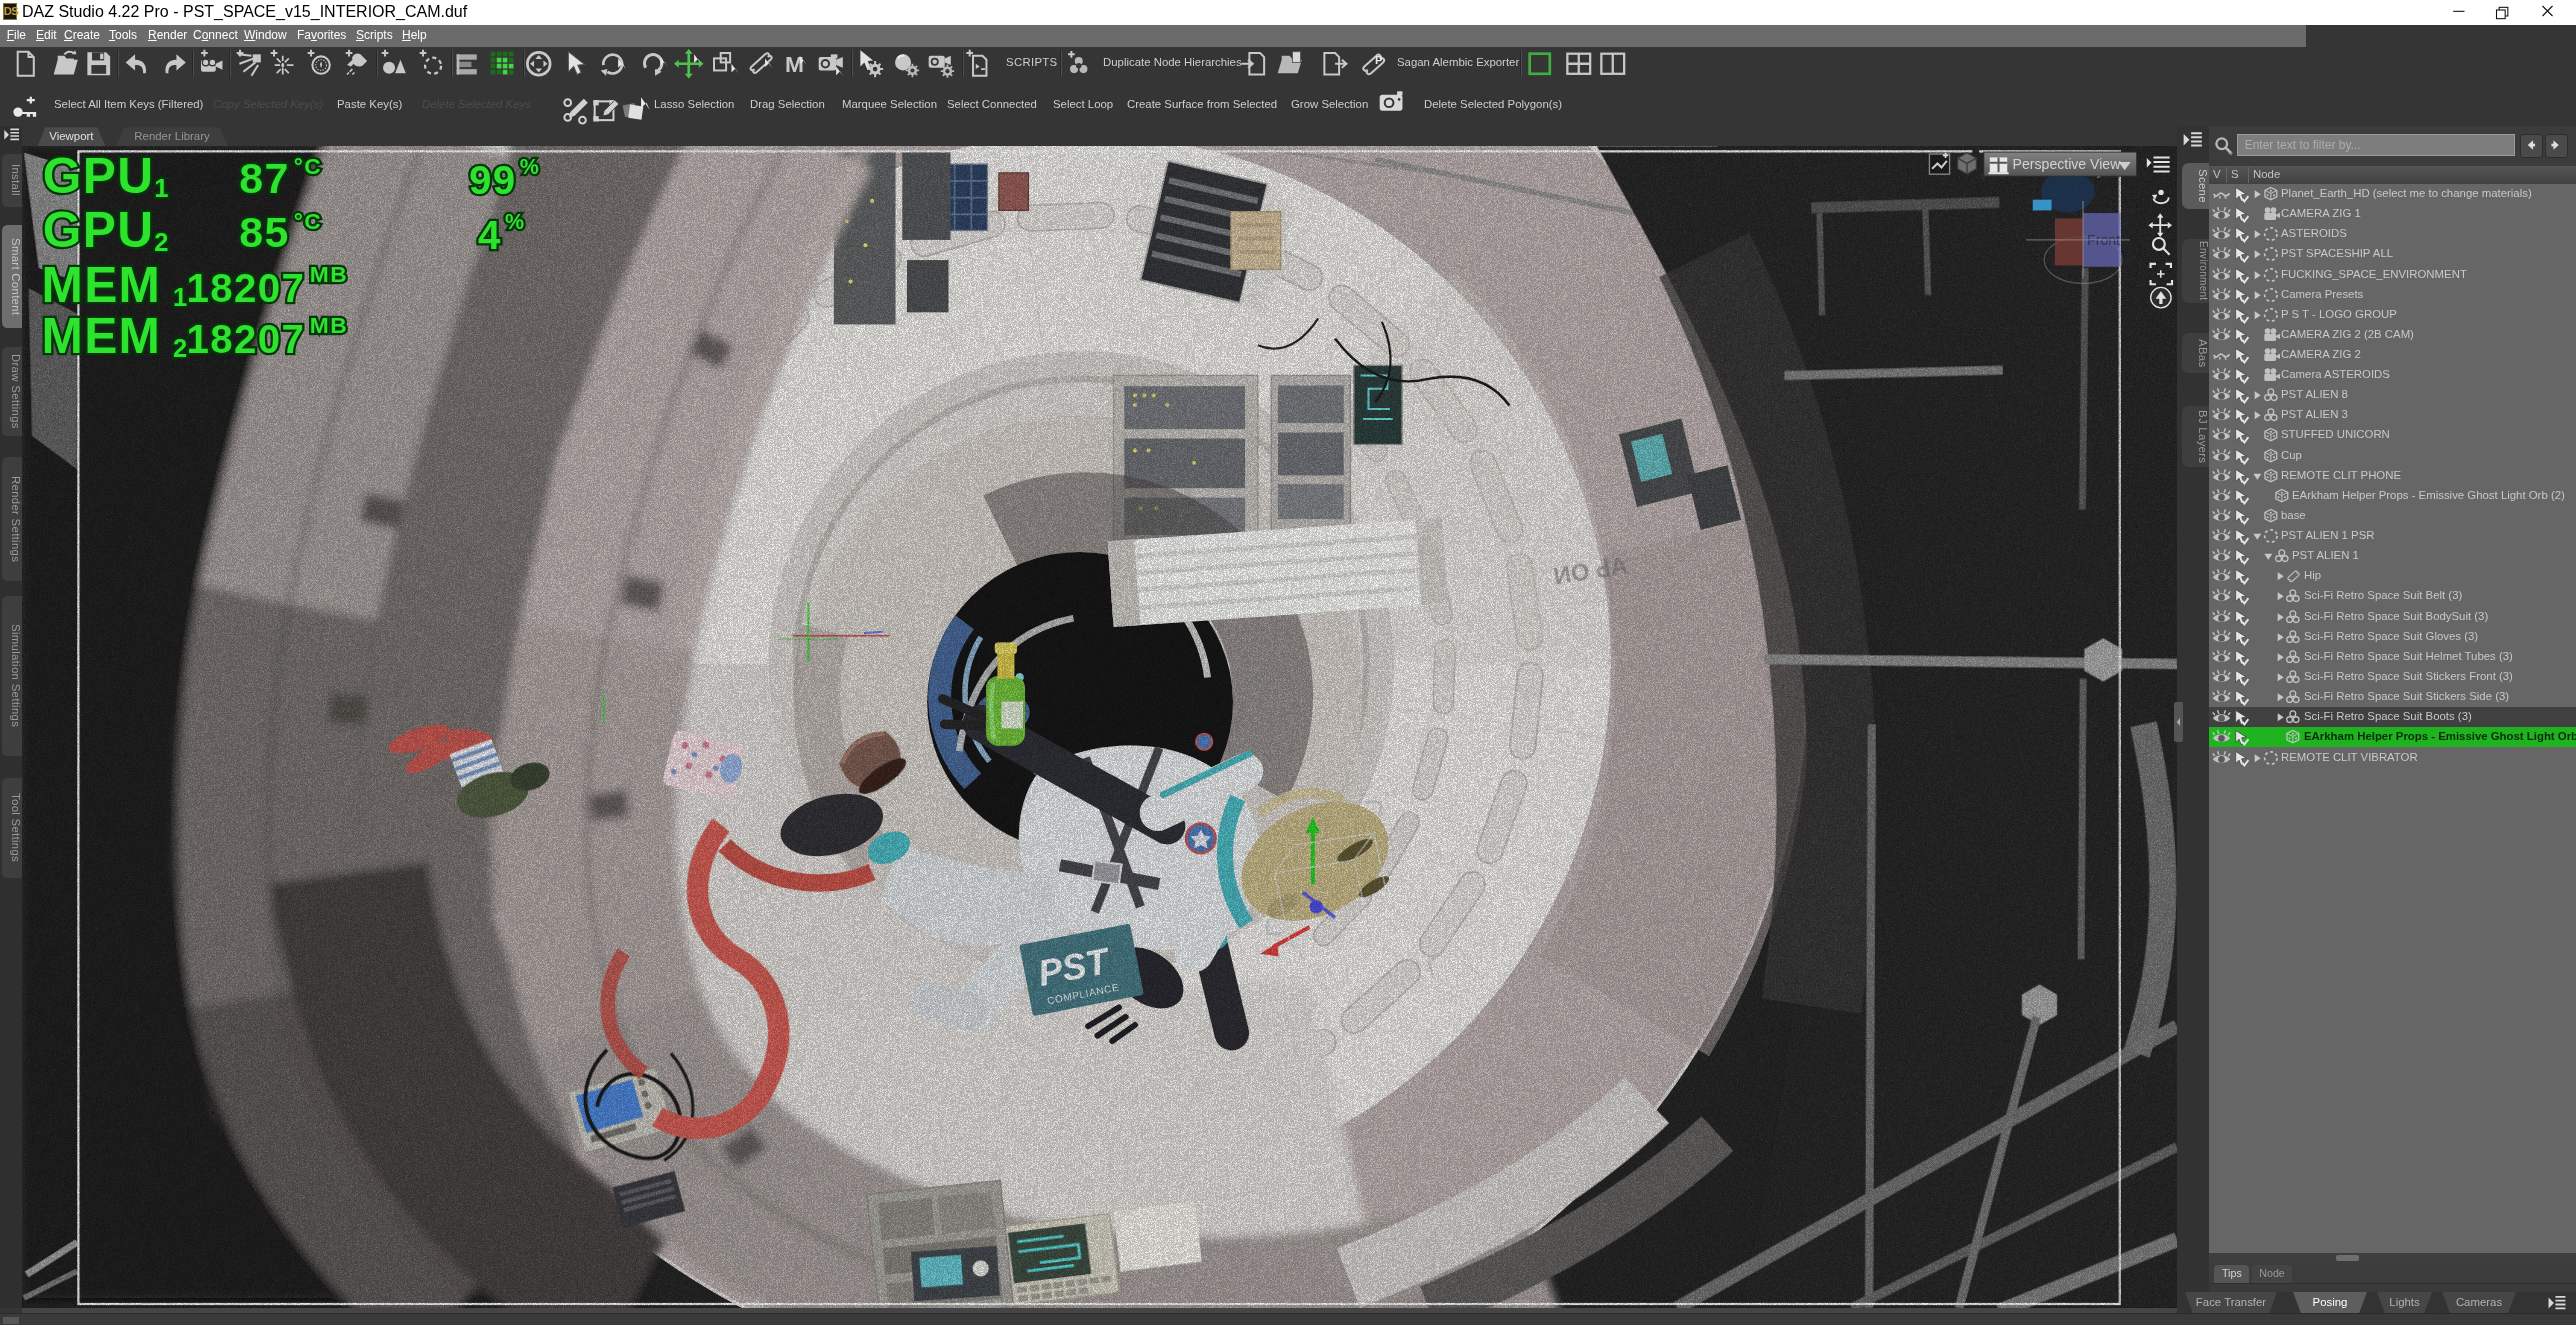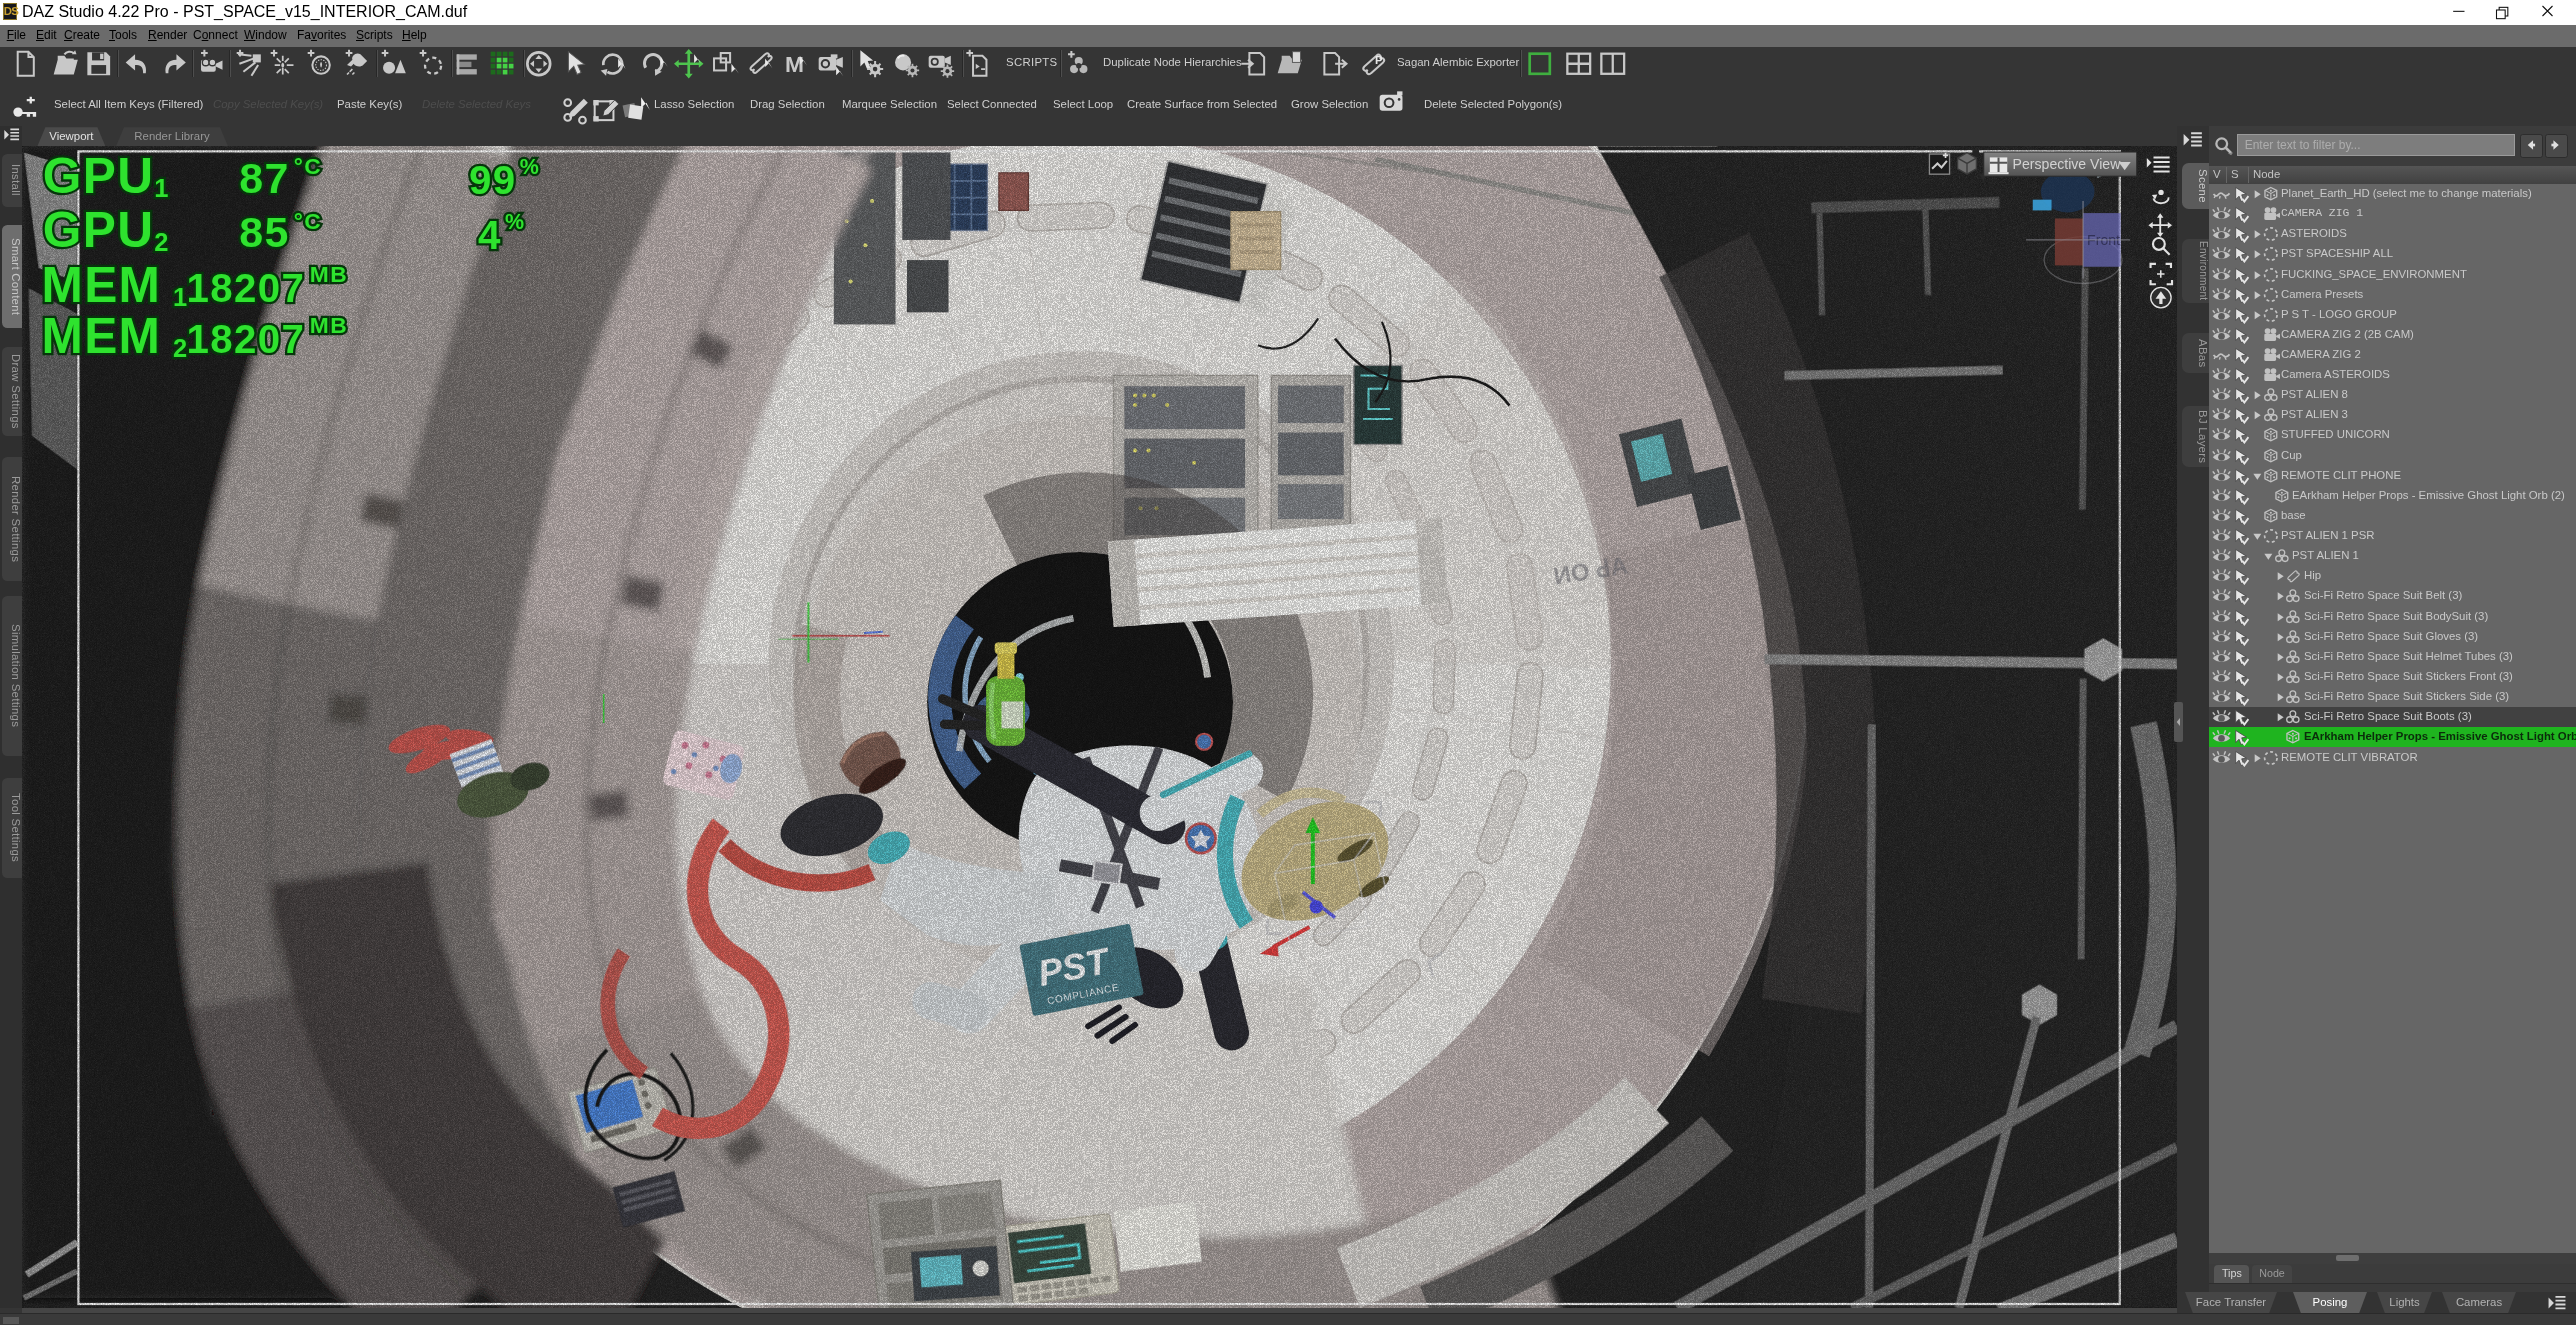--- a/index.html
+++ b/index.html
@@ -1,19 +1,19 @@
 <!DOCTYPE html>
 <html style="font-size:10.7px"><head><meta charset="utf-8">
 <style>
 html,body{margin:0;padding:0;width:2576px;height:1326px;overflow:hidden;background:#353535;font-family:"Liberation Sans",sans-serif;}
 .abs{position:absolute;}
 #titlebar{left:0;top:0;width:2576px;height:25px;background:#ffffff;color:#000;}
 #titletxt{left:22px;top:2.7px;font-size:16px;color:#000;}
 #dslogo{left:2.7px;top:3.4px;width:14.8px;height:17px;background:#17171c;border:1.3px solid #8a7428;box-sizing:border-box;color:#c8a030;font-weight:bold;font-size:11.4px;text-align:center;line-height:14px;letter-spacing:-0.7px;}
-#menubar{left:0;top:25px;width:2576px;height:22px;background:#6b6b6b;color:#000000;font-size:12px;}
+#menubar{left:0;top:25px;width:2306px;height:22px;background:#6b6b6b;color:#ffffff;font-size:12px;}
 .mi{position:absolute;top:3.4px;}
 #toolbar{left:0;top:47px;width:2576px;height:79px;background:#353535;}
 .sep{position:absolute;top:3.4px;width:1.3px;height:27px;background:#272727;border-right:0.7px solid #4e4e4e;}
 .tbt{position:absolute;font-size:11.4px;color:#cfcfcf;white-space:nowrap;}
 .dim{color:#4d4d4d;font-style:italic;}
 .ic{position:absolute;top:2px;width:29.5px;height:29.5px;}
 .ic2{position:absolute;top:14.8px;width:29.5px;height:29.5px;}
 #row1{position:absolute;left:0;top:0;width:2576px;height:34px;}
 #row2{position:absolute;left:0;top:34px;width:2576px;height:46px;}
 #tabrow{left:22px;top:126px;width:2554px;height:20px;background:#353535;}
@@ -891,21 +891,21 @@
 <div class="trow" style="left:0;top:20px;">
         <svg class="ticon" style="left:2.7px" width="19" height="17.4" viewBox="0 0 28 26">
           <use href="#s-eye"></use>
         </svg>
         <svg class="ticon" style="left:24px" width="17.4" height="17" viewBox="0 0 26 25">
           <use href="#s-ptr"></use>
         </svg>
         <svg class="ticon" style="left:54px" width="17" height="16" viewBox="0 0 26 24">
           <use href="#s-cam"></use>
         </svg>
-        <div class="trtxt" style="left:72px;font-family:Liberation Mono, monospace;">CAMERA ZIG 1</div>
+        <div class="trtxt" style="left:72px;">CAMERA ZIG 1</div>
       </div>
 <div class="trow" style="left:0;top:40px;">
         <svg class="ticon" style="left:2.7px" width="19" height="17.4" viewBox="0 0 28 26">
           <use href="#s-eye"></use>
         </svg>
         <svg class="ticon" style="left:24px" width="17.4" height="17" viewBox="0 0 26 25">
           <use href="#s-ptr"></use>
         </svg>
         <svg class="ticon" style="left:43px;top:5.4px" width="10" height="10.7" viewBox="0 0 15 16">
           <use href="#s-exp"></use>

